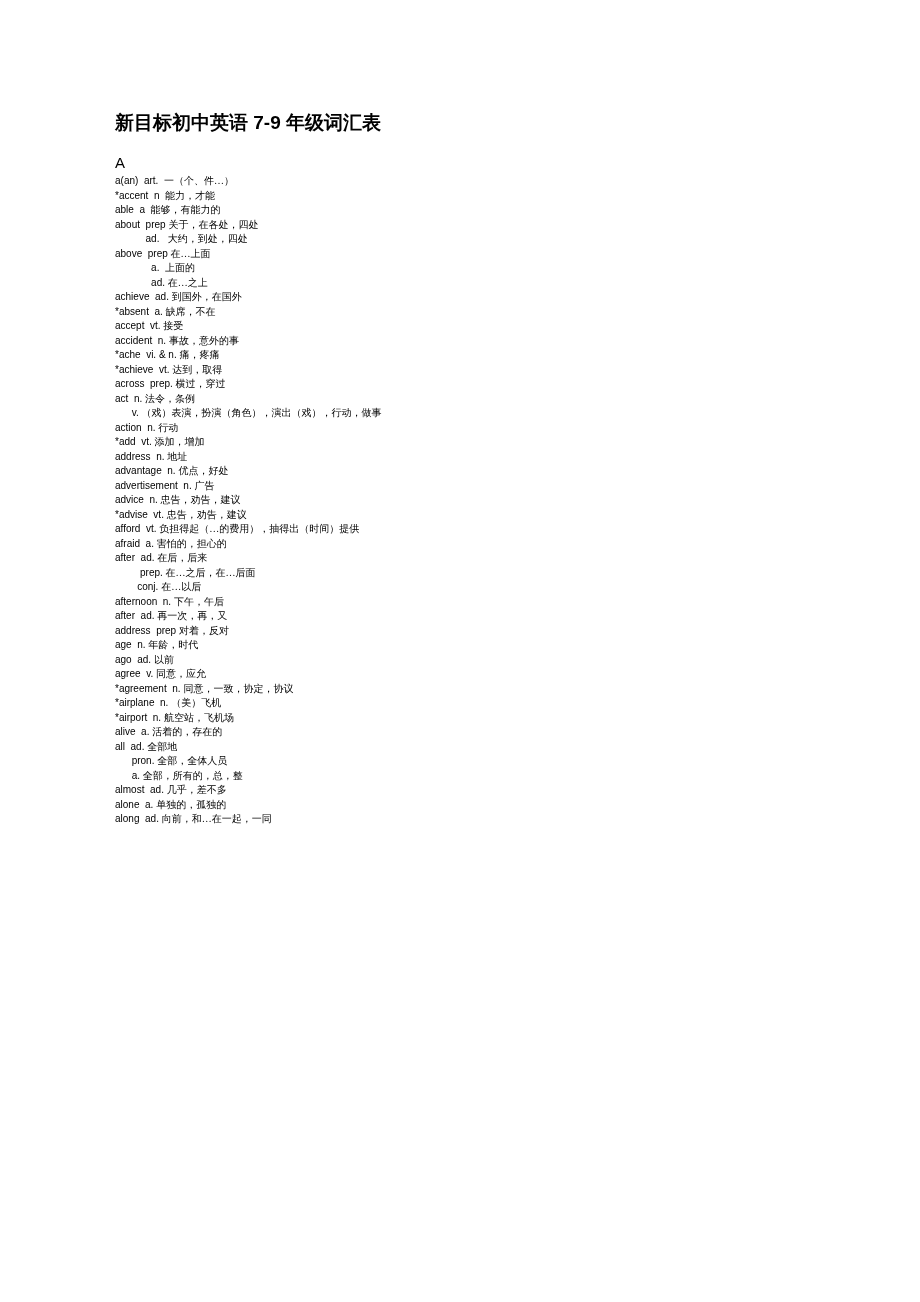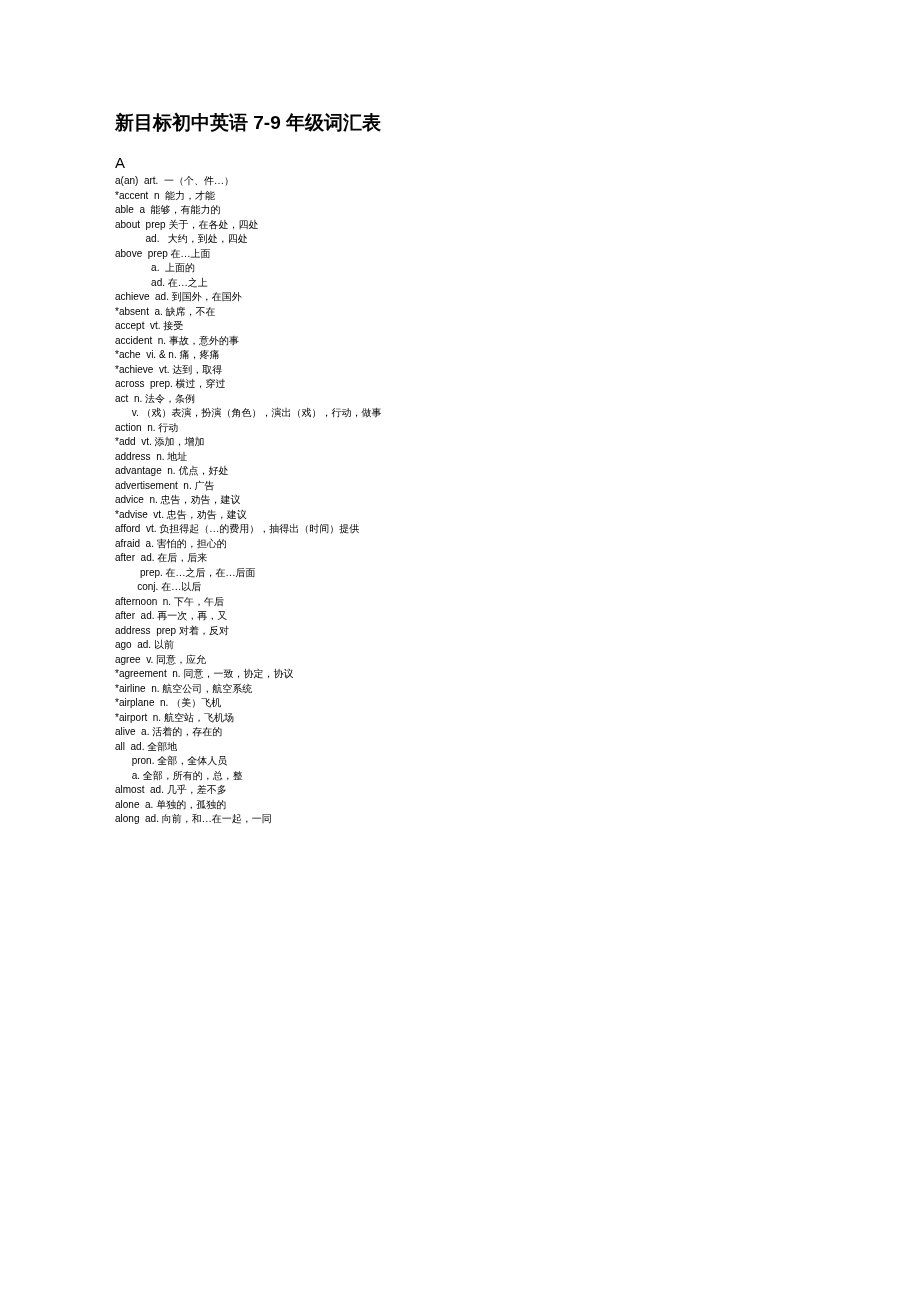--- a/index.html
+++ b/index.html
@@ -63,24 +63,24 @@
     <div class="entry"><span class="western">advice  n. </span><span class="cjk">忠告，劝告，建议</span></div>
     <div class="entry"><span class="western">*advise  vt. </span><span class="cjk">忠告，劝告，建议</span></div>
     <div class="entry"><span class="western">afford  vt. </span><span class="cjk">负担得起（…的费用），抽得出（时间）提供</span></div>
     <div class="entry"><span class="western">afraid  a. </span><span class="cjk">害怕的，担心的</span></div>
     <div class="entry"><span class="western">after  ad. </span><span class="cjk">在后，后来</span></div>
     <div class="entry"><span class="western">         prep. </span><span class="cjk">在…之后，在…后面</span></div>
     <div class="entry"><span class="western">        conj. </span><span class="cjk">在…以后</span></div>
     <div class="entry"><span class="western">afternoon  n. </span><span class="cjk">下午，午后</span></div>
     <div class="entry"><span class="western">after  ad. </span><span class="cjk">再一次，再，又</span></div>
     <div class="entry"><span class="western">address  prep </span><span class="cjk">对着，反对</span></div>
+    <div class="entry"><span class="western">age  n. </span><span class="cjk">年龄，时代</span></div>
     <div class="entry"><span class="western">ago  ad. </span><span class="cjk">以前</span></div>
     <div class="entry"><span class="western">agree  v. </span><span class="cjk">同意，应允</span></div>
     <div class="entry"><span class="western">*agreement  n. </span><span class="cjk">同意，一致，协定，协议</span></div>
-    <div class="entry"><span class="western">*airline  n. </span><span class="cjk">航空公司，航空系统</span></div>
     <div class="entry"><span class="western">*airplane  n. </span><span class="cjk">（美）飞机</span></div>
     <div class="entry"><span class="western">*airport  n. </span><span class="cjk">航空站，飞机场</span></div>
     <div class="entry"><span class="western">alive  a. </span><span class="cjk">活着的，存在的</span></div>
     <div class="entry"><span class="western">all  ad. </span><span class="cjk">全部地</span></div>
     <div class="entry"><span class="western">      pron. </span><span class="cjk">全部，全体人员</span></div>
     <div class="entry"><span class="western">      a. </span><span class="cjk">全部，所有的，总，整</span></div>
     <div class="entry"><span class="western">almost  ad. </span><span class="cjk">几乎，差不多</span></div>
     <div class="entry"><span class="western">alone  a. </span><span class="cjk">单独的，孤独的</span></div>
     <div class="entry"><span class="western">along  ad. </span><span class="cjk">向前，和…在一起，一同</span></div>
   </div>

